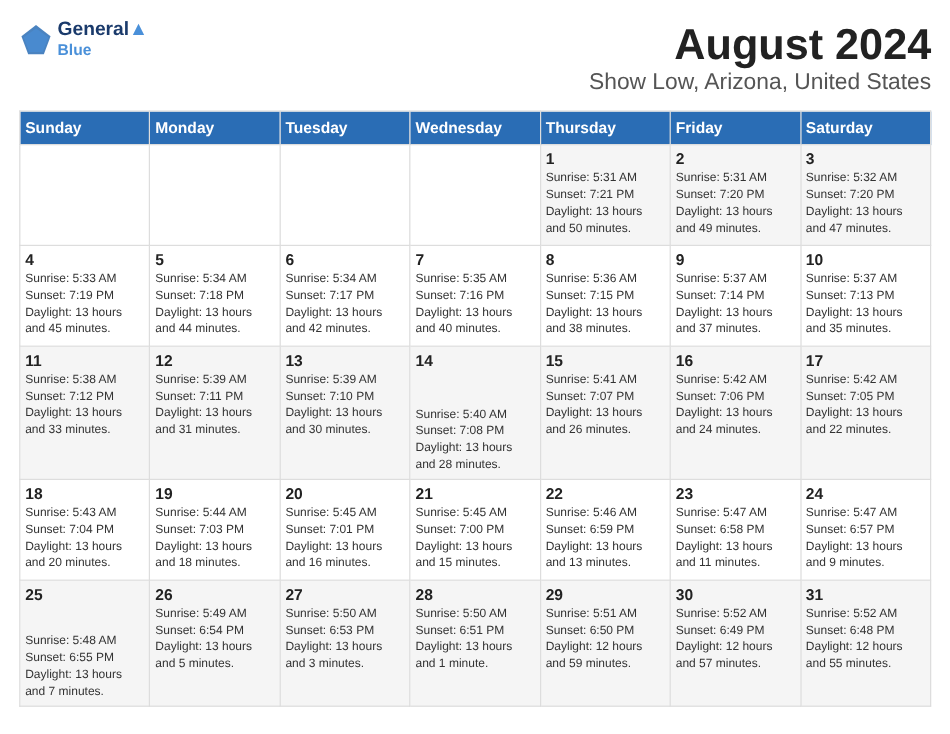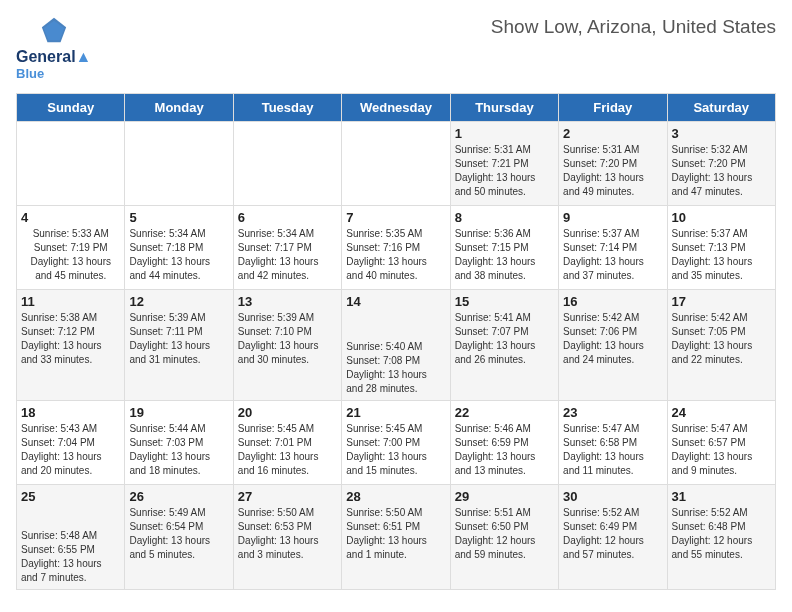--- a/index.html
+++ b/index.html
@@ -13,21 +13,20 @@
     .header {
       display: flex;
       justify-content: space-between;
       align-items: flex-start;
       margin-bottom: 12px;
     }
     .logo {
       display: flex;
       align-items: center;
       gap: 4px;
-      flex-direction: column;
     }
     .logo-icon {
       width: 28px;
       height: 28px;
     }
     .title-block {
       text-align: right;
     }
     .main-title {
       font-size: 36px;
@@ -44,21 +43,21 @@
       table-layout: fixed;
     }
     thead tr {
       background-color: #2a6db5;
     }
     thead th {
       color: #fff;
       font-size: 13px;
       font-weight: bold;
       padding: 6px 4px;
-      text-align: center;
+      text-align: left;
       border: 1px solid #ddd;
     }
     tbody tr {
       vertical-align: top;
     }
     tbody tr:nth-child(odd) {
       background-color: #f5f5f5;
     }
     tbody tr:nth-child(even) {
       background-color: #fff;
@@ -93,20 +92,21 @@
     <svg class="logo-icon" viewBox="0 0 30 30" xmlns="http://www.w3.org/2000/svg">
       <polygon points="15,2 28,12 22,28 8,28 2,12" fill="#2a6db5" opacity="0.85"></polygon>
       <polygon points="15,5 26,13 21,26 9,26 4,13" fill="#4a90d9" opacity="0.6"></polygon>
     </svg>
     <div>
       <div style="font-size:16px;font-weight:bold;color:#1a3a6b;">General<span style="color:#4a90d9;">▲</span></div>
       <div style="font-size:13px;font-weight:bold;color:#4a90d9;">Blue</div>
     </div>
   </div>
   <div class="title-block">
+    <div class="main-title">August 2024</div>
     <div class="subtitle">Show Low, Arizona, United States</div>
   </div>
 </div>
 
 <table>
   <thead>
     <tr>
     <th>Sunday</th>
         <th>Monday</th>
         <th>Tuesday</th>
@@ -140,21 +140,21 @@
           <span class="day-number">3</span>
           <div class="day-info" style="white-space: pre-line;">Sunrise: 5:32 AM
 Sunset: 7:20 PM
 Daylight: 13 hours
 and 47 minutes.</div>
         </td>
       </tr>
       <tr>
         <td>
           <span class="day-number">4</span>
-          <div class="day-info" style="white-space: pre-line; text-align: center;">Sunrise: 5:33 AM
+          <div class="day-info" style="white-space: pre-line;">Sunrise: 5:33 AM
 Sunset: 7:19 PM
 Daylight: 13 hours
 and 45 minutes.</div>
         </td>
         <td>
           <span class="day-number">5</span>
           <div class="day-info" style="white-space: pre-line;">Sunrise: 5:34 AM
 Sunset: 7:18 PM
 Daylight: 13 hours
 and 44 minutes.</div>

